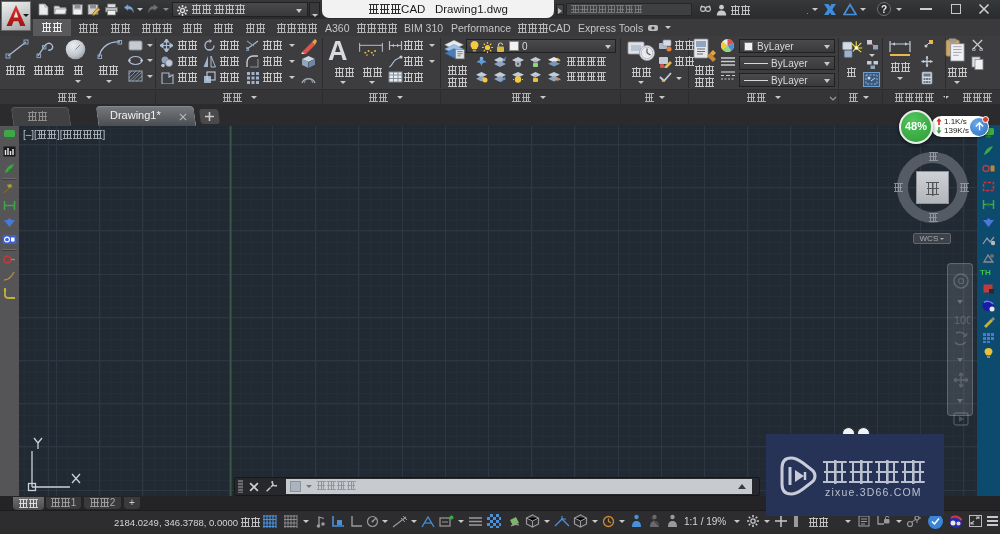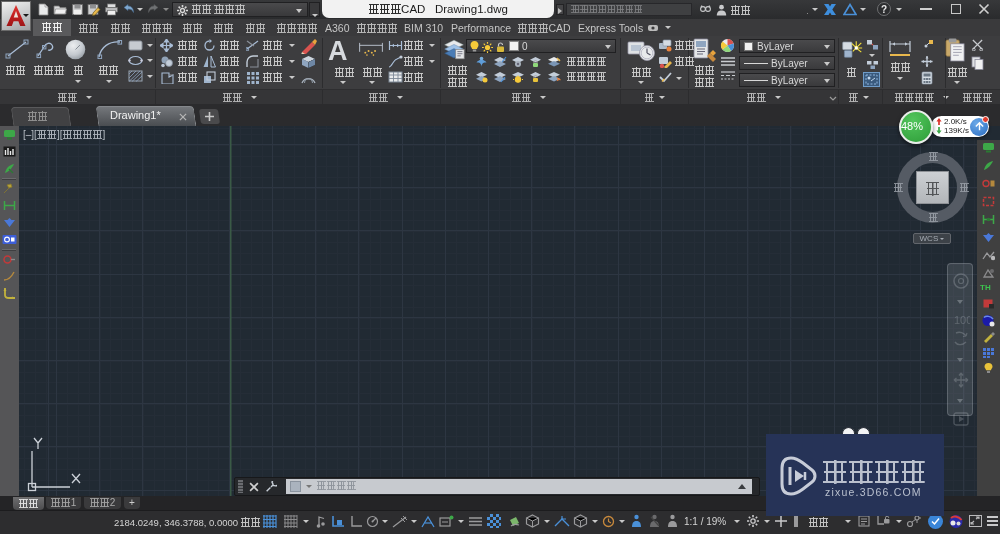--- a/index.html
+++ b/index.html
@@ -620,21 +620,21 @@
     </svg>
 <svg style="position:absolute;left:3px;top:145px" width="13" height="11" viewBox="0 0 13 11">
       <path d="M1 9 C4 9 8 7 11 1" fill="none" stroke="#b5893d" stroke-width="1.4"></path>
     </svg>
 <svg style="position:absolute;left:3px;top:161px" width="13" height="12" viewBox="0 0 13 12">
       <path d="M2 1 V8 C2 10 4 11 6 11 H12" fill="none" stroke="#c2b23d" stroke-width="1.8"></path>
       <path d="M2 1 L0.5 4 H3.5Z M12 11 L9 9.5 V12.5Z" fill="#c2b23d"></path>
     </svg>
 </div>
 
-<div class="ab" id="rightdock" style="left:977px;top:140px;width:23px;height:384px;background:#404040">
+<div class="ab" id="rightdock" style="left:977px;top:125px;width:23px;height:384px;background:#0c4a6e">
 <svg style="position:absolute;left:5px;top:2px" width="13" height="11" viewBox="0 0 13 11">
       <rect x="1" y="1" width="11" height="7" rx="1.5" fill="#3da848"></rect>
       <rect x="4" y="8.5" width="5" height="2" fill="#2a7a33"></rect>
     </svg>
 <svg style="position:absolute;left:5px;top:20px" width="13" height="11" viewBox="0 0 13 11">
       <path d="M2 10 C3 5 6 2 11 1 C9 5 7 8 2 10Z" fill="#3da848"></path>
     </svg>
 <svg style="position:absolute;left:5px;top:38px" width="13" height="11" viewBox="0 0 13 11">
       <circle cx="4" cy="5.5" r="3" fill="none" stroke="#c23a3a" stroke-width="1.4"></circle>
       <rect x="8.5" y="2.5" width="4" height="6" fill="#b5893d"></rect>
@@ -858,33 +858,33 @@
 <span class="ab" style="left:64px;top:32px;color:#9aa0a8;font-size:10px"><span class="z"></span></span>
 <span class="ab" style="left:33px;top:62px;color:#9aa0a8;font-size:10px"><span class="z"></span></span>
 <div class="ab" style="left:21px;top:21px;width:33px;height:33px;background:linear-gradient(#cdd0d4,#b2b5b9);border:1px solid #8e9196;color:#4a4c4f;text-align:center;font-size:15px;line-height:33px"><span class="z"></span></div>
 </div>
 <div class="ab" style="left:913px;top:233px;width:38px;height:11px;background:#3d4248;border:1px solid #62666c;border-radius:2px;color:#a5abb3;font-size:8px;line-height:9px;text-align:center;z-index:3">WCS <span class="dn" style="border-top-width:2.5px;border-left-width:2.5px;border-right-width:2.5px;border-top-color:#a5abb3"></span></div>
 
 <div class="ab" style="left:931px;top:116px;width:58px;height:21px;background:#fff;border-radius:11px;z-index:4;box-shadow:0 1px 3px rgba(0,0,0,.5)">
 <svg style="position:absolute;left:5px;top:2px" width="6" height="7" viewBox="0 0 7 8">
       <path d="M3.5 0 L6.5 4 H4.5 V8 H2.5 V4 H0.5Z" fill="#d9342b"></path>
     </svg>
-<span style="position:absolute;left:13px;top:1px;font-size:8px;color:#222">2.0K/s</span>
+<span style="position:absolute;left:13px;top:1px;font-size:8px;color:#222">1.1K/s</span>
 <svg style="position:absolute;left:5px;top:11px" width="6" height="7" viewBox="0 0 7 8">
       <path d="M3.5 8 L6.5 4 H4.5 V0 H2.5 V4 H0.5Z" fill="#3da848"></path>
     </svg>
 <span style="position:absolute;left:13px;top:10px;font-size:8px;color:#222">139K/s</span>
 <div style="position:absolute;right:1px;top:1.5px;width:18px;height:18px;border-radius:9px;background:radial-gradient(circle at 35% 30%,#6aa8e8,#2a6cc0)">
       <svg style="margin:3.5px 0 0 3.5px" width="11" height="11" viewBox="0 0 12 12">
         <path d="M2 6 L6 2 L10 6 M6 2 V10" stroke="#fff" stroke-width="1.5" fill="none"></path>
       </svg>
     </div>
 <div style="position:absolute;right:0;top:0;width:7px;height:7px;border-radius:4px;background:#e03a2b;border:1px solid #fff"></div>
 </div>
-<div class="ab" style="left:899px;top:110px;width:34px;height:34px;border-radius:18px;background:radial-gradient(circle at 40% 28%,#52c55c,#2d9c38);border:2.5px solid #e9ede9;box-shadow:0 2px 4px rgba(0,0,0,.55);z-index:5;color:#fff;font-size:11px;font-weight:normal;text-align:left;line-height:29px">48%</div>
+<div class="ab" style="left:899px;top:110px;width:34px;height:34px;border-radius:18px;background:radial-gradient(circle at 40% 28%,#52c55c,#2d9c38);border:2.5px solid #e9ede9;box-shadow:0 2px 4px rgba(0,0,0,.55);z-index:5;color:#fff;font-size:11px;font-weight:bold;text-align:center;line-height:29px">48%</div>
 
 <div class="ab" style="left:947px;top:263px;width:26px;height:153px;background:rgba(190,196,203,.16);border:1px solid rgba(200,205,212,.25);border-radius:4px;z-index:2">
 <svg style="margin:8px 0 0 4px" width="18" height="18" viewBox="0 0 18 18" opacity=".25">
       <circle cx="9" cy="9" r="7" fill="none" stroke="#c9ced4" stroke-width="1.5"></circle>
       <circle cx="9" cy="9" r="2.5" fill="none" stroke="#c9ced4" stroke-width="1.2"></circle>
     </svg>
 <span class="dn" style="margin:4px 0 0 9px;border-top-color:rgba(200,205,212,.35)"></span>
 <svg style="margin:4px 0 0 4px" width="18" height="16" viewBox="0 0 18 16" opacity=".25">
       <text x="2" y="12" fill="#c9ced4" font-size="11">100</text>
     </svg>

